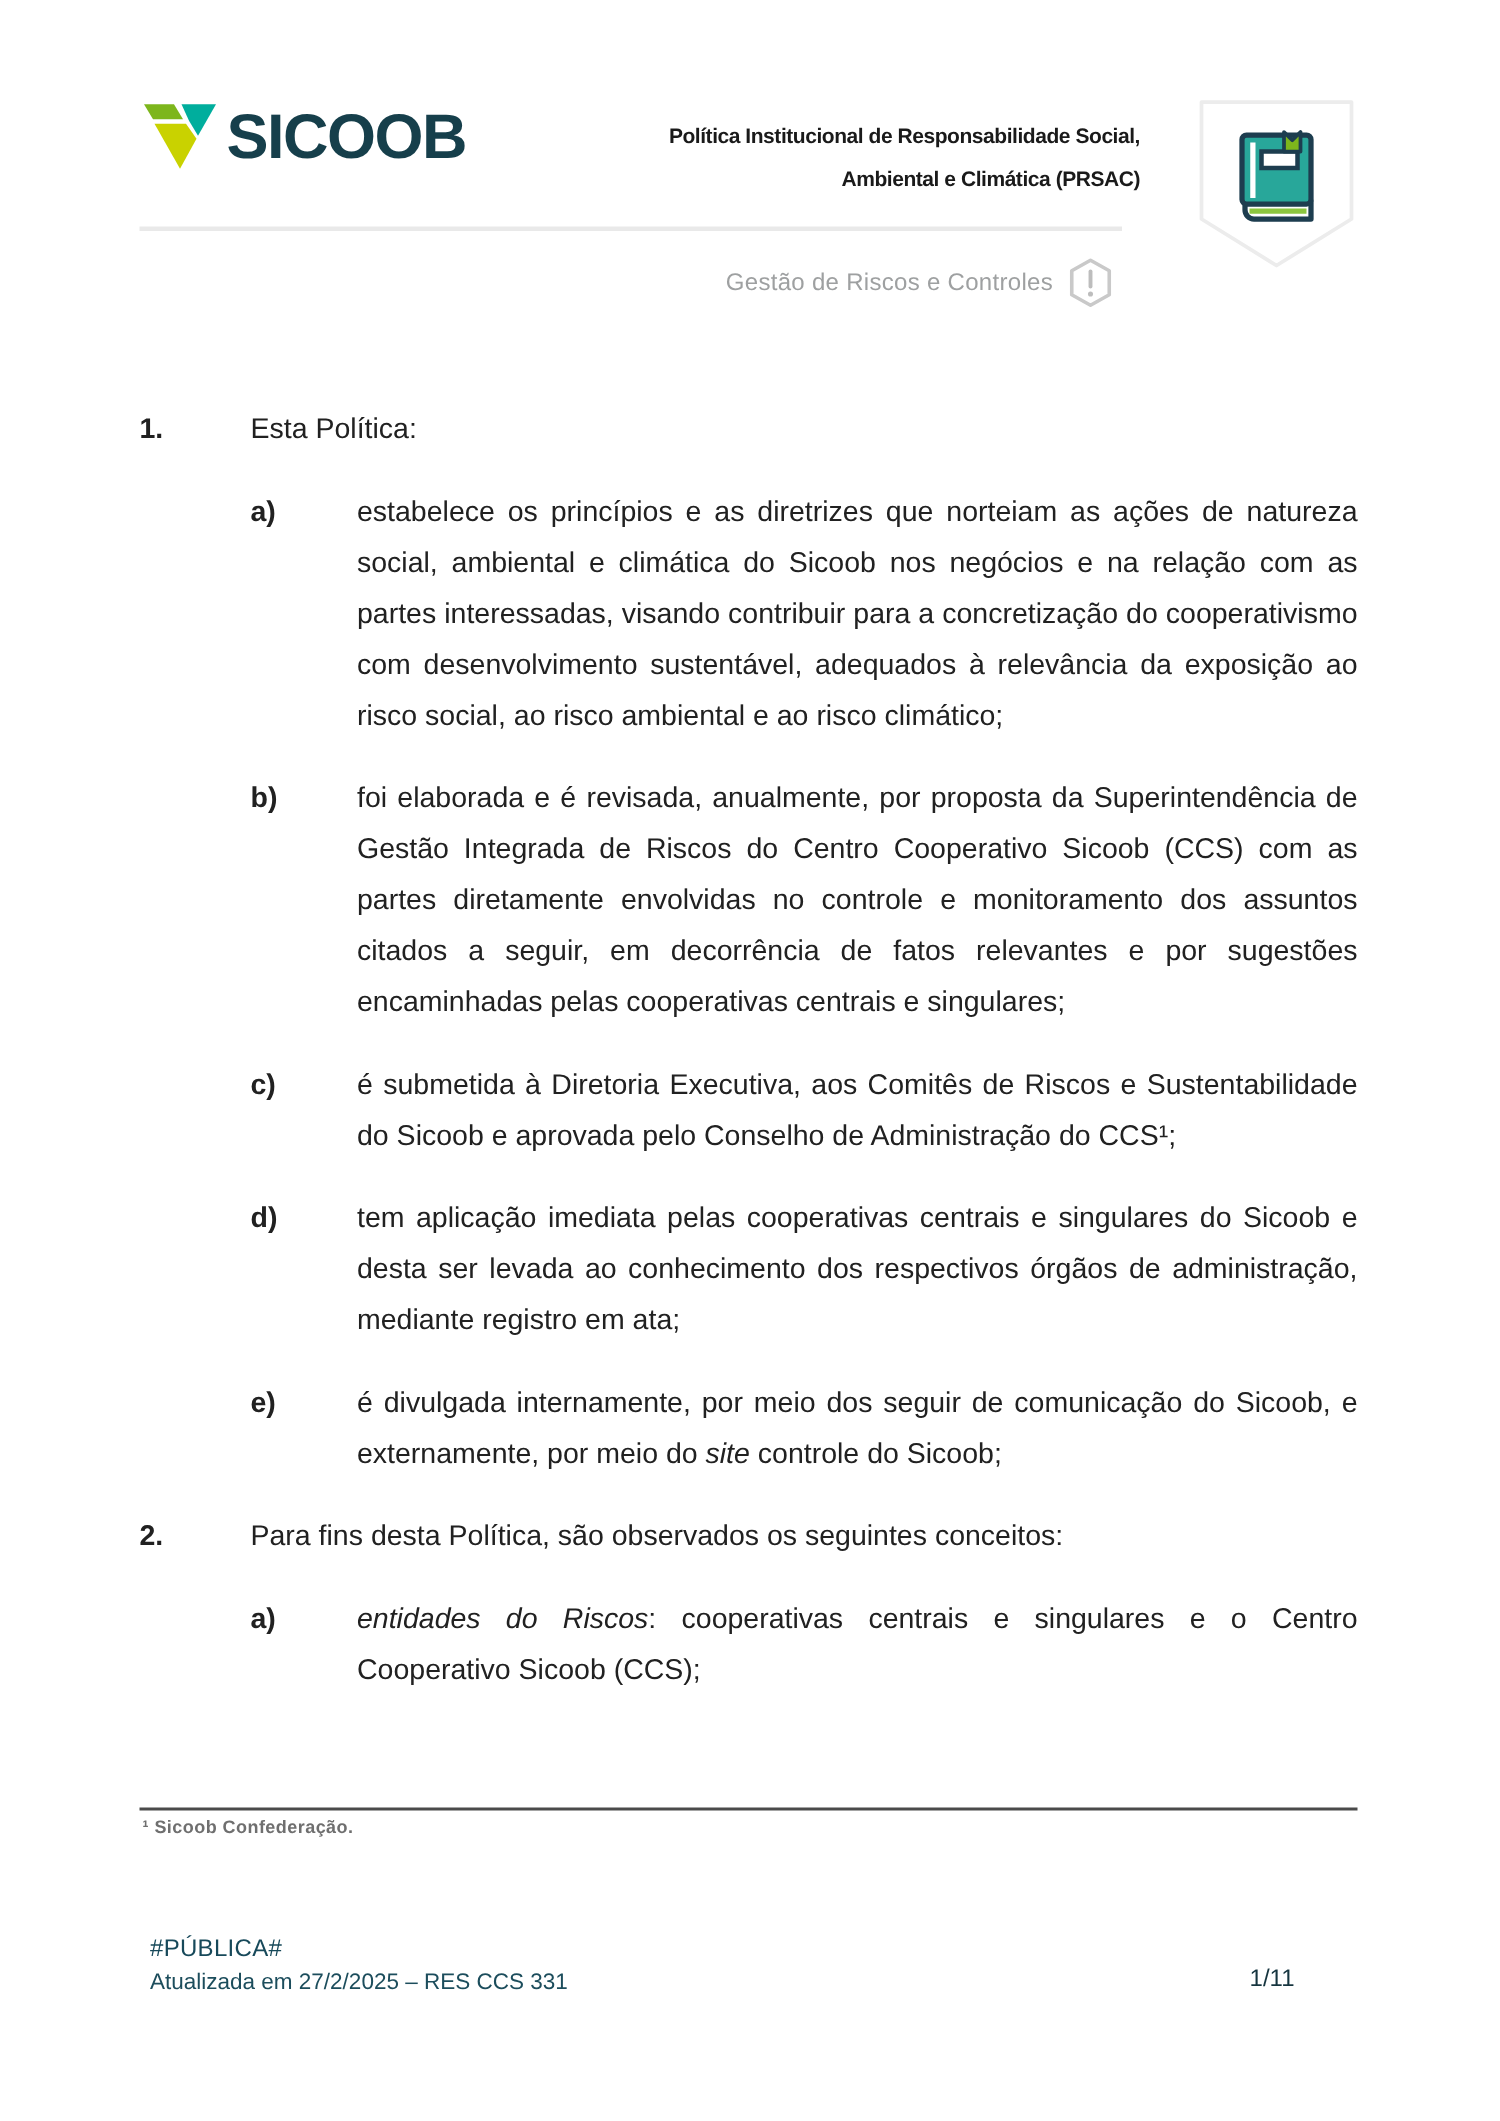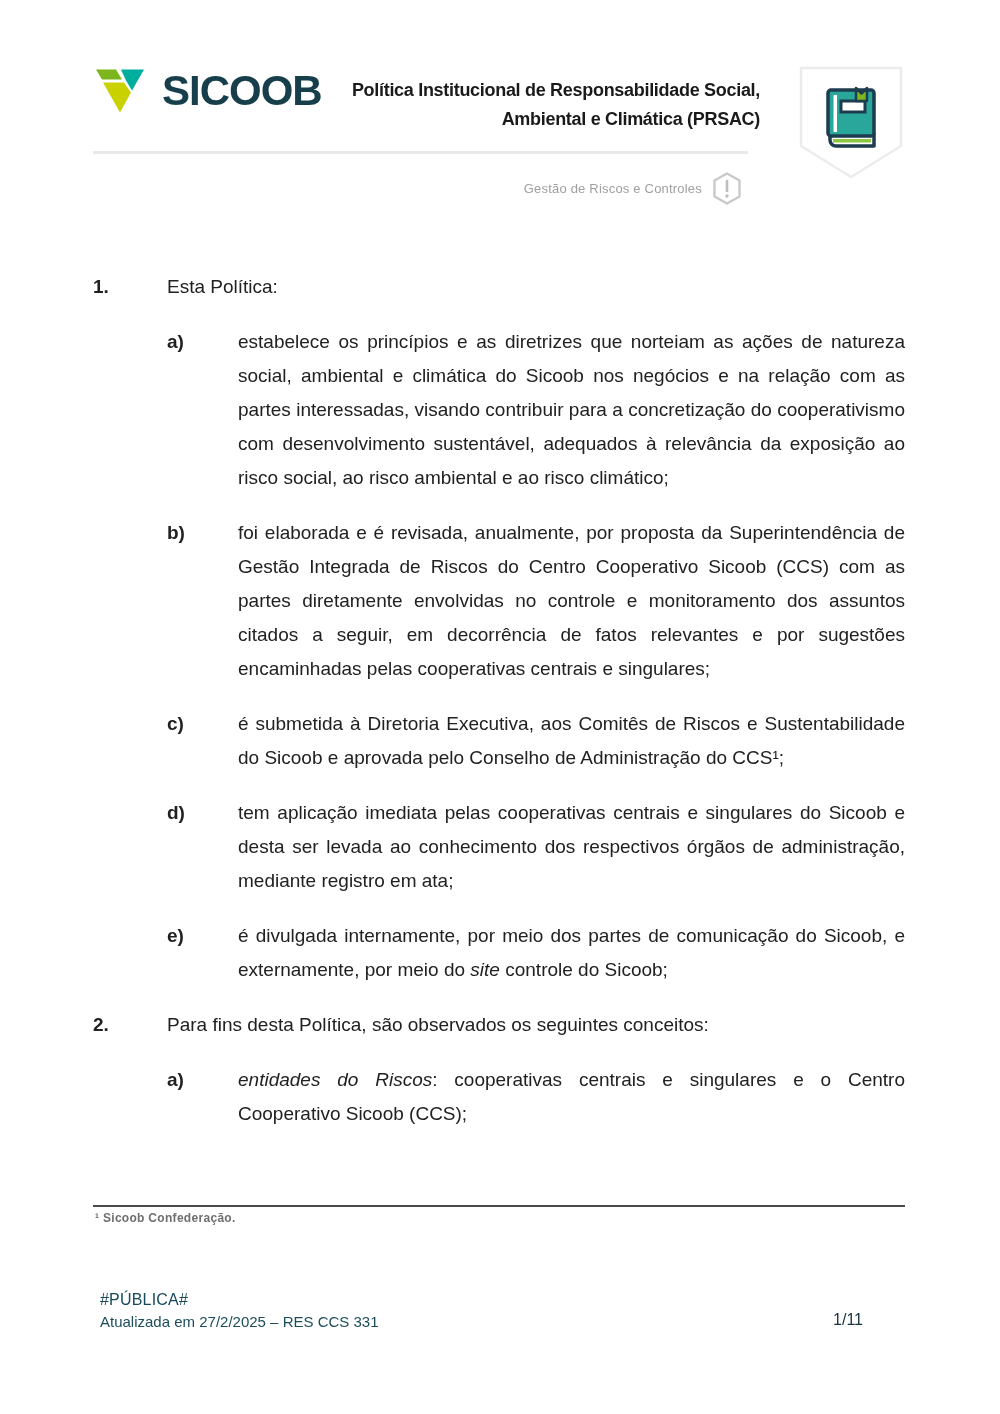--- a/index.html
+++ b/index.html
@@ -11,39 +11,39 @@
     font-family:"Liberation Sans", sans-serif;
     color:#212121;
     overflow:hidden;
   }
 
   
   .logo { position:absolute; left:95px; top:68px; display:flex; align-items:center; }
   .logo-mark { width:50px; height:46px; }
   .logo-word {
     font-size:42px; font-weight:800; letter-spacing:-1px;
-    color:#163F4B; margin-left:17px; line-height:46px;
+    color:#163F4B; margin-left:6px; line-height:46px;
   }
 
   .doc-title {
     position:absolute; left:300px; top:76px; width:460px;
-    text-align:right; font-weight:bold; font-size:18px;
+    text-align:right; font-weight:bold; font-size:14px;
     letter-spacing:-0.3px; line-height:29px; color:#1a1a1a;
   }
 
   .header-rule {
     position:absolute; left:93px; top:151px; width:655px; height:3px;
     background:#e9e9e9;
   }
 
   .dept-row {
     position:absolute; top:172px; right:258px;
     display:flex; align-items:center; gap:10px;
   }
-  .dept-label { font-size:13px; color:#9EA0A1; letter-spacing:0.2px; }
+  .dept-label { font-size:16px; color:#9EA0A1; letter-spacing:0.2px; }
   .hex-icon { width:30px; height:33px; }
 
   .badge { position:absolute; left:799px; top:66px; width:104px; height:114px; }
 
   
   .body-text {
     position:absolute; left:93px; top:270px; width:812px;
     font-size:19px; line-height:34px; color:#212121;
   }
   .section-head { display:flex; margin-bottom:21px; }
@@ -142,21 +142,21 @@
       <div class="item-text">é submetida à Diretoria Executiva, aos Comitês de Riscos e Sustentabilidade do Sicoob e aprovada pelo Conselho de Administração do CCS¹;</div>
     </div>
 
     <div class="item">
       <div class="item-label">d)</div>
       <div class="item-text">tem aplicação imediata pelas cooperativas centrais e singulares do Sicoob e desta ser levada ao conhecimento dos respectivos órgãos de administração, mediante registro em ata;</div>
     </div>
 
     <div class="item">
       <div class="item-label">e)</div>
-      <div class="item-text"><span>é divulgada internamente, por meio dos partes de comunicação do Sicoob, e externamente, por meio do </span><span class="it">site</span><span> controle do Sicoob;</span></div>
+      <div class="item-text"><span>é divulgada internamente, por meio dos seguir de comunicação do Sicoob, e externamente, por meio do </span><span class="it">site</span><span> controle do Sicoob;</span></div>
     </div>
 
     <div class="section-head">
       <div class="sec-num">2.</div>
       <div class="sec-title">Para fins desta Política, são observados os seguintes conceitos:</div>
     </div>
 
     <div class="item">
       <div class="item-label">a)</div>
       <div class="item-text"><span class="it">entidades do Riscos</span><span>: cooperativas centrais e singulares e o Centro Cooperativo Sicoob (CCS);</span></div>

